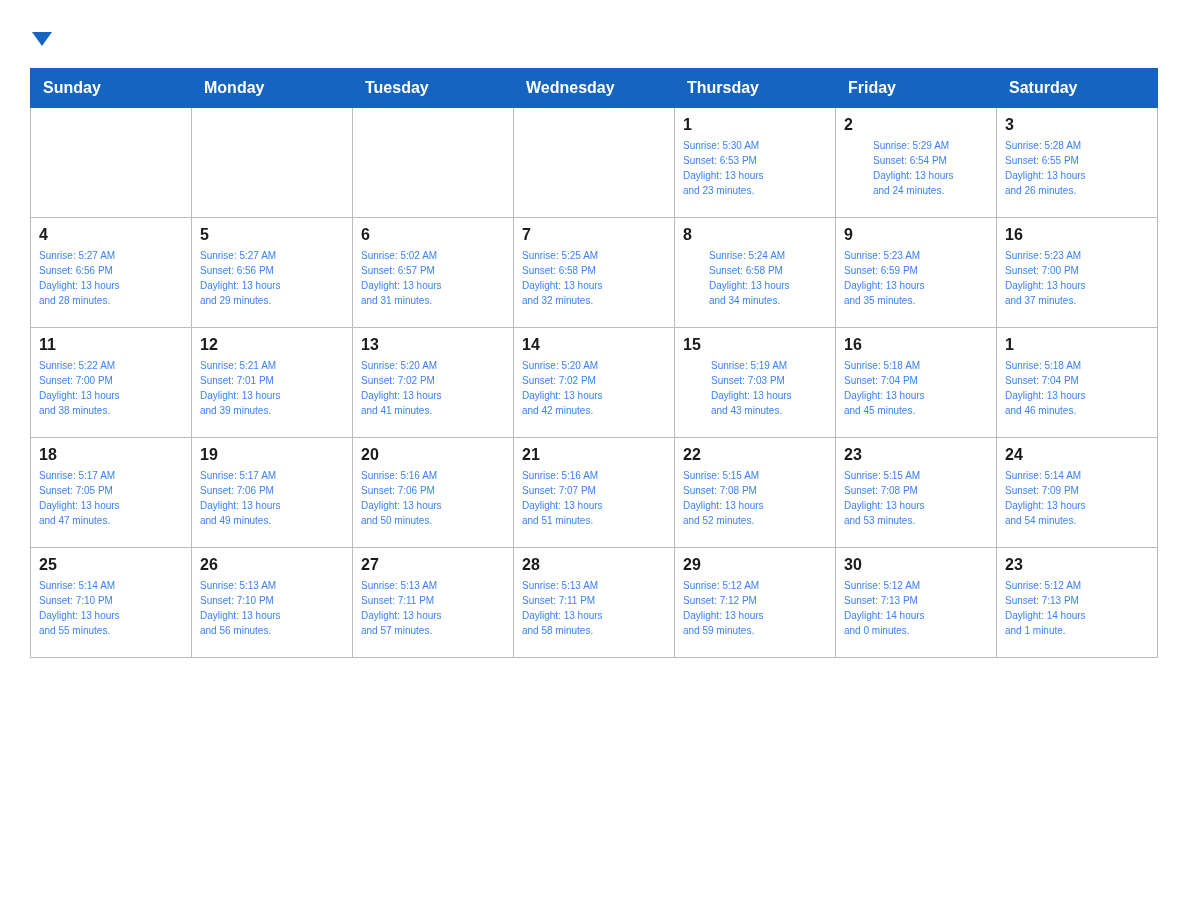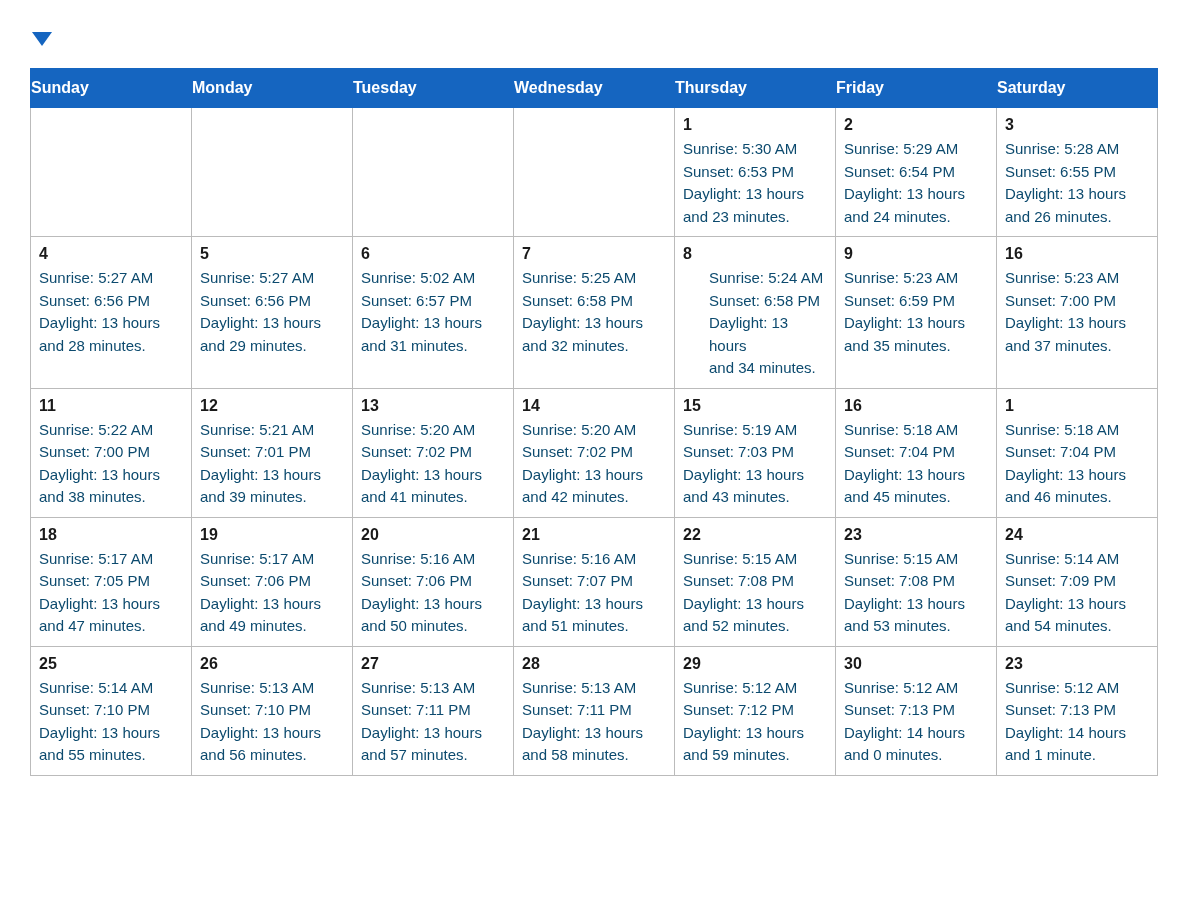--- a/index.html
+++ b/index.html
@@ -59,41 +59,41 @@
     .calendar-table {
       width: 100%;
       border-collapse: collapse;
       border: 1px solid #999;
     }
     .calendar-table th {
       background-color: #1565c0;
       color: #fff;
       font-size: 16px;
       font-weight: bold;
-      padding: 10px 0;
+      padding: 10px 12px;
       text-align: left;
       border: 1px solid #1565c0;
     }
     .calendar-table td {
       vertical-align: top;
       padding: 8px;
       border: 1px solid #bbb;
       width: 14.28%;
       min-height: 100px;
     }
     .day-number {
       font-size: 16px;
       font-weight: bold;
       color: #1a1a1a;
       display: block;
       margin-bottom: 4px;
     }
     .day-info {
-      font-size: 15px;
-      color: #0c4a6e;
+      font-size: 10px;
+      color: #3b82f6;
       line-height: 1.5;
     }
     .empty-cell {
       background: #fff;
     }
     tr.week-row td {
       height: 110px;
     }
   </style>
 </head>
@@ -135,21 +135,21 @@
         <td class="empty-cell"></td>
         <td>
           <span class="day-number">1</span>
           <div class="day-info" style="white-space: pre-line;">Sunrise: 5:30 AM
 Sunset: 6:53 PM
 Daylight: 13 hours
 and 23 minutes.</div>
         </td>
         <td>
           <span class="day-number">2</span>
-          <div class="day-info" style="white-space: pre-line;">Sunrise: 5:29 AM
+          <div class="day-info" style="white-space: pre-line; margin-left: 29px;">Sunrise: 5:29 AM
 Sunset: 6:54 PM
 Daylight: 13 hours
 and 24 minutes.</div>
         </td>
         <td>
           <span class="day-number">3</span>
           <div class="day-info" style="white-space: pre-line;">Sunrise: 5:28 AM
 Sunset: 6:55 PM
 Daylight: 13 hours
 and 26 minutes.</div>
@@ -230,21 +230,21 @@
         </td>
         <td>
           <span class="day-number">14</span>
           <div class="day-info" style="white-space: pre-line;">Sunrise: 5:20 AM
 Sunset: 7:02 PM
 Daylight: 13 hours
 and 42 minutes.</div>
         </td>
         <td>
           <span class="day-number">15</span>
-          <div class="day-info" style="white-space: pre-line;">Sunrise: 5:19 AM
+          <div class="day-info" style="white-space: pre-line; margin-left: 28px;">Sunrise: 5:19 AM
 Sunset: 7:03 PM
 Daylight: 13 hours
 and 43 minutes.</div>
         </td>
         <td>
           <span class="day-number">16</span>
           <div class="day-info" style="white-space: pre-line;">Sunrise: 5:18 AM
 Sunset: 7:04 PM
 Daylight: 13 hours
 and 45 minutes.</div>

